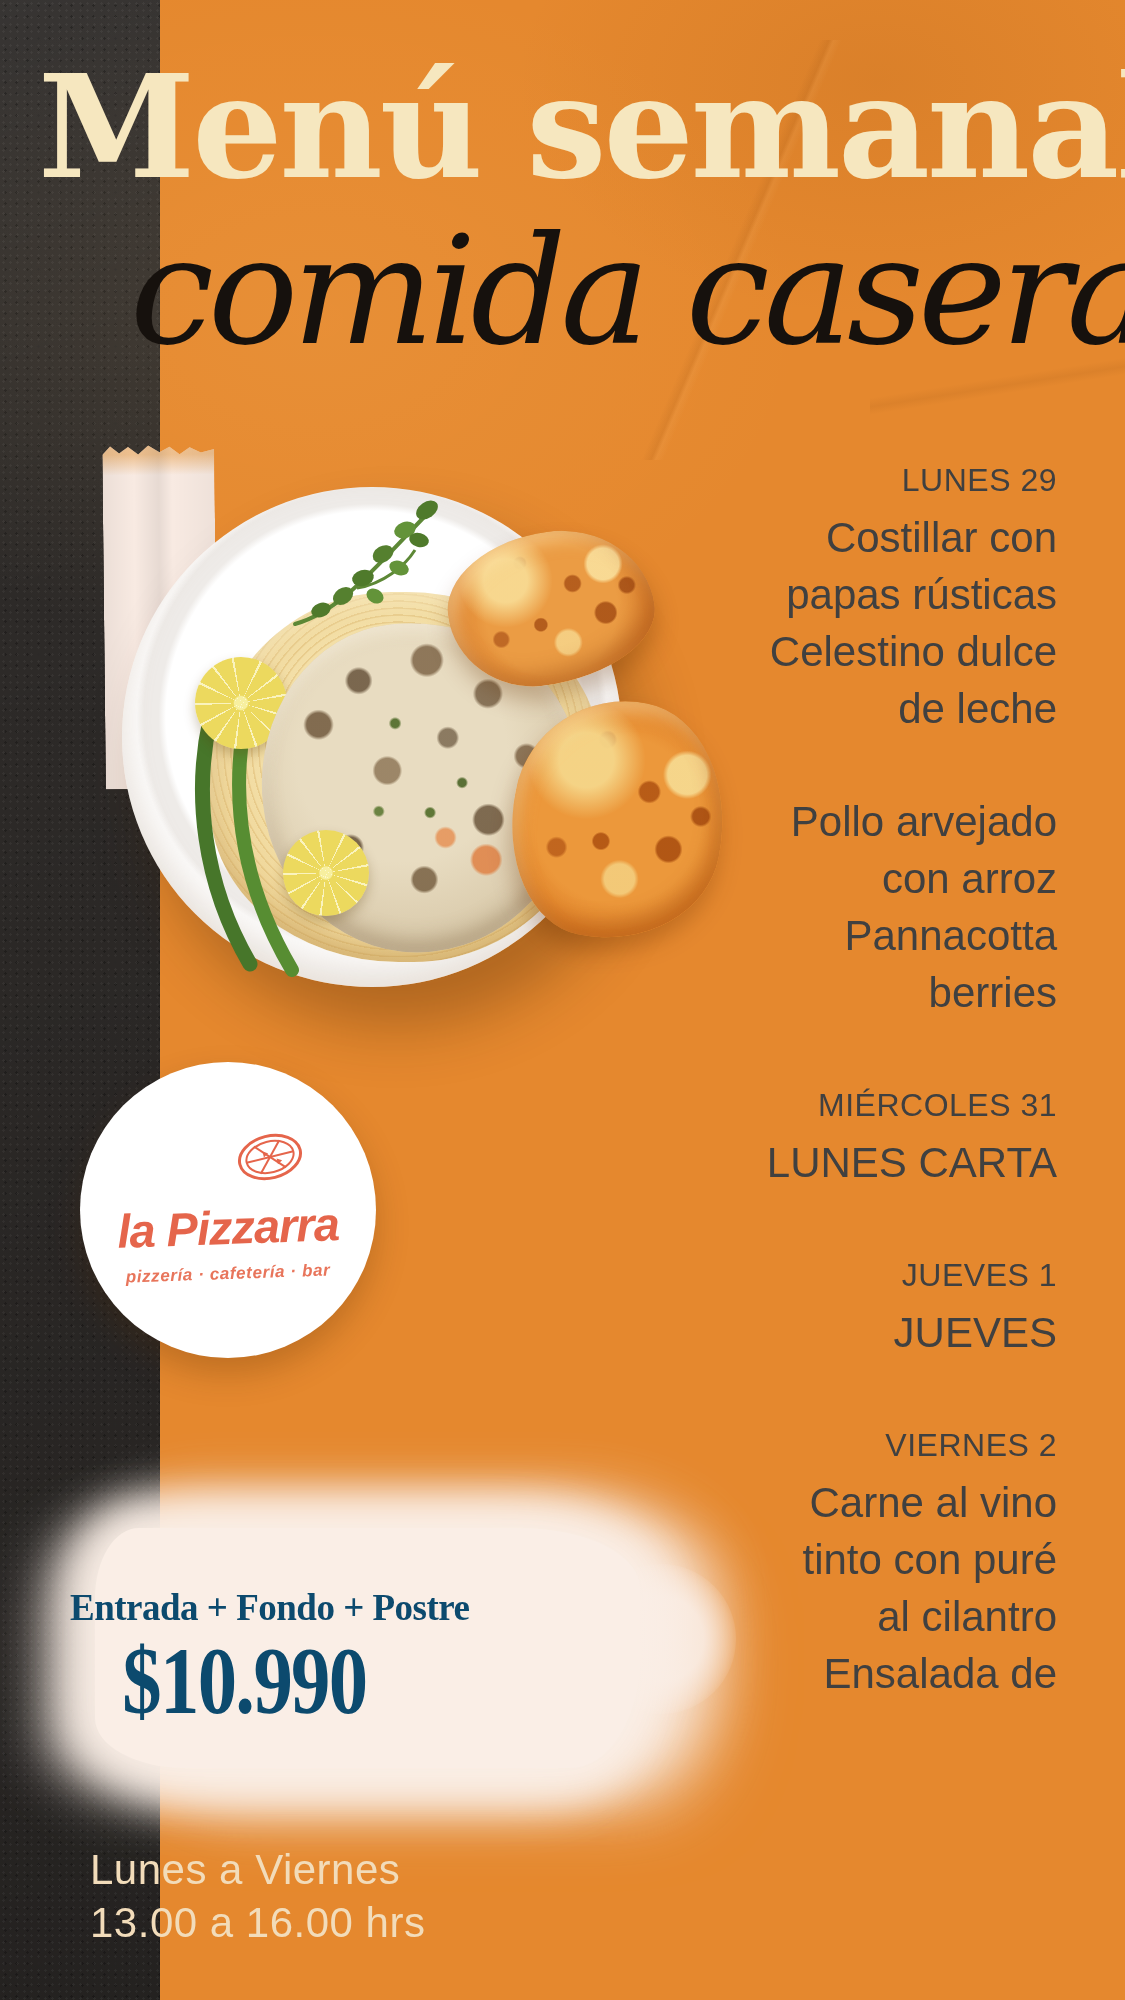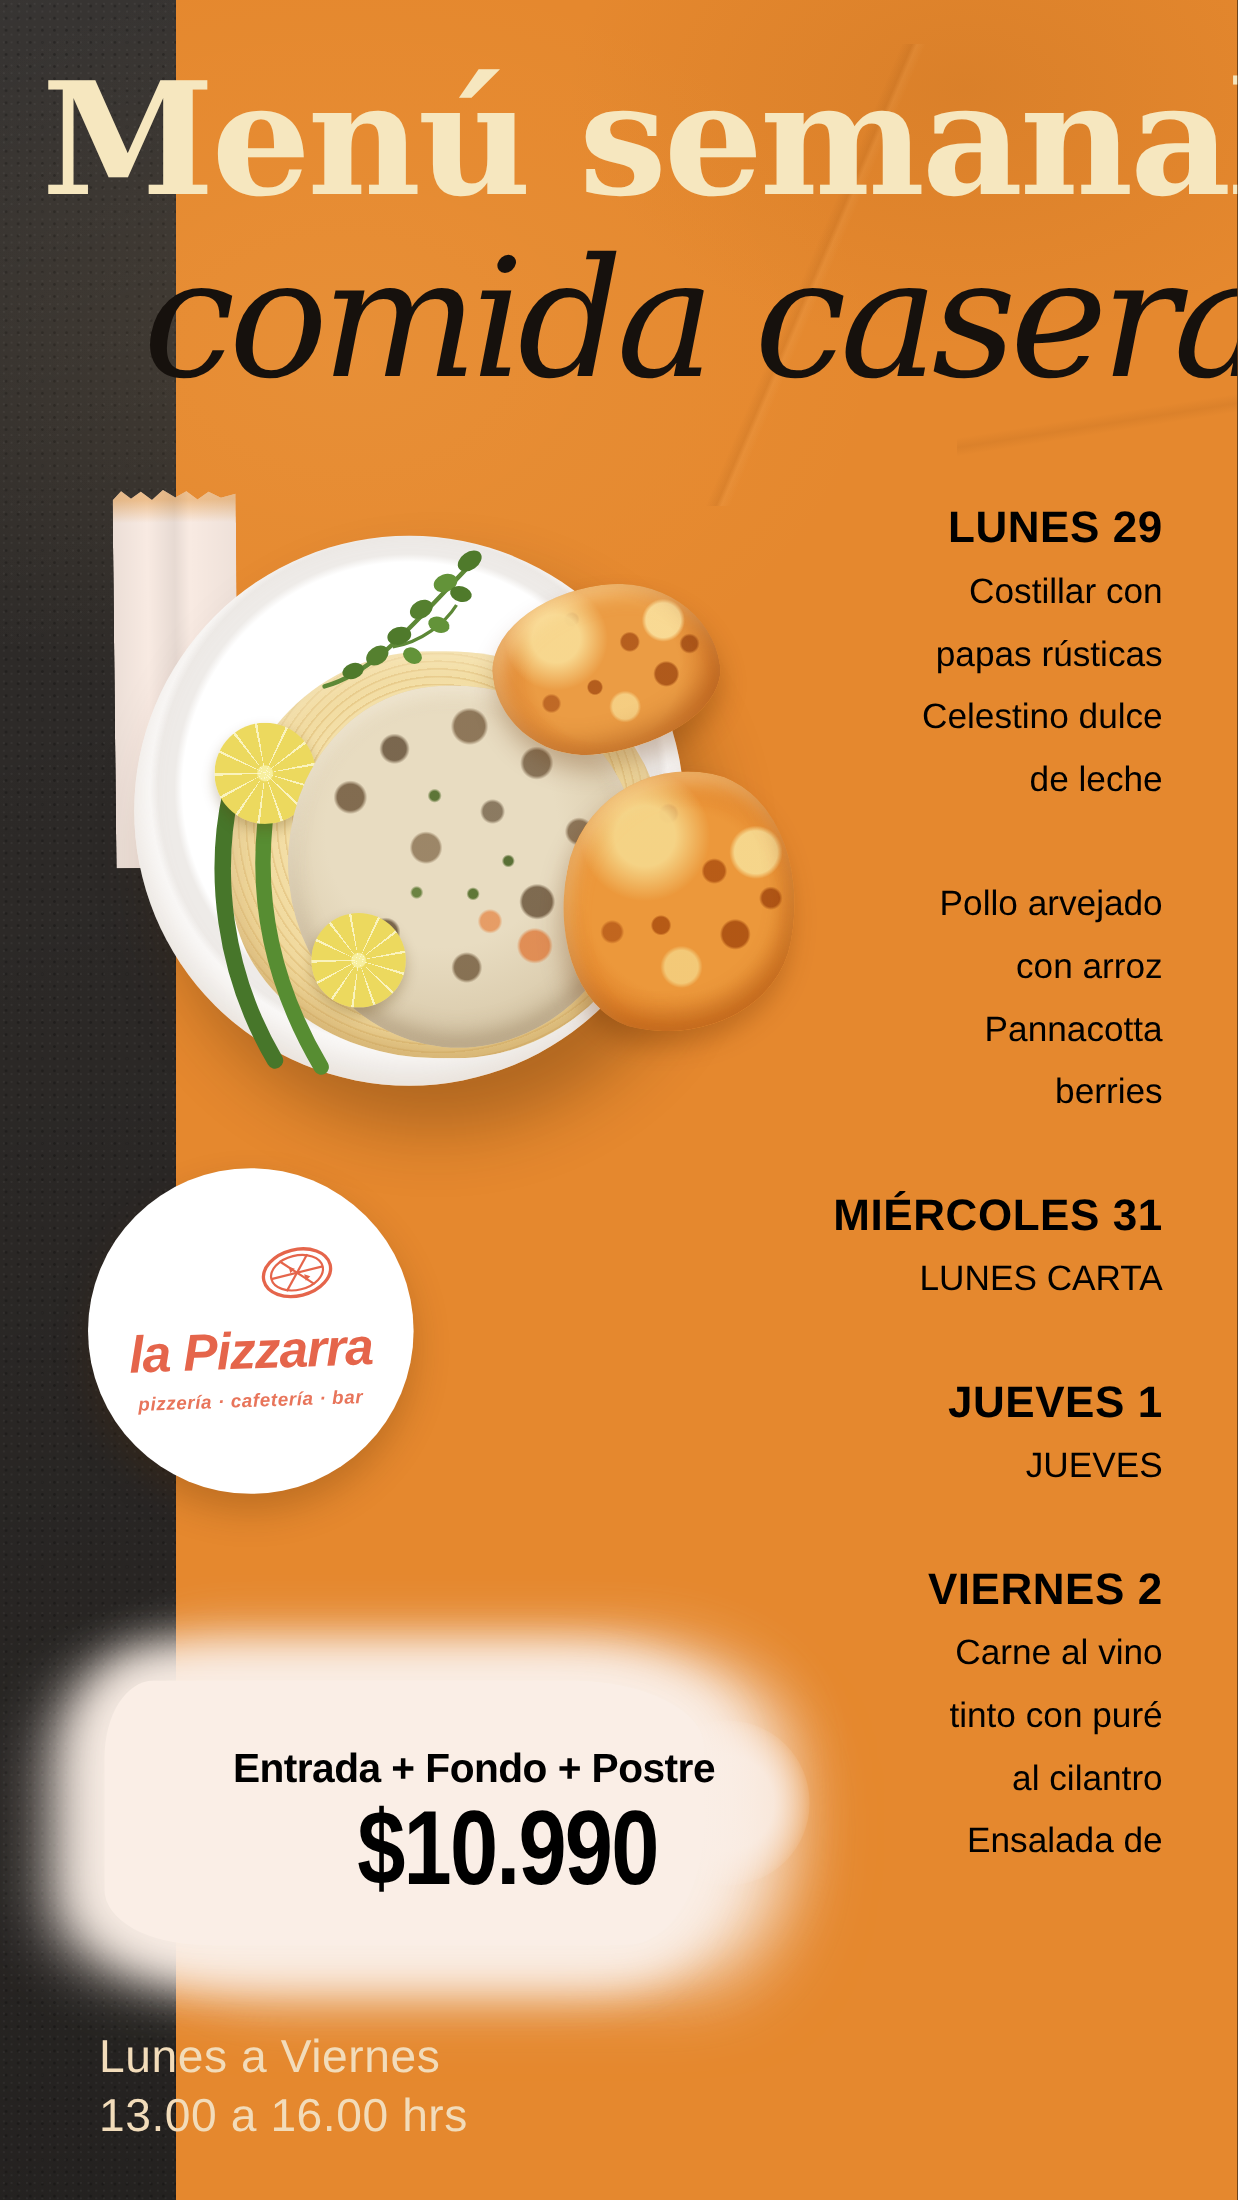--- a/index.html
+++ b/index.html
@@ -130,23 +130,23 @@
   .lemon-2{left:283px;top:830px;width:86px;height:86px;z-index:9;}
   .chilies{position:absolute;left:188px;top:712px;width:116px;height:268px;z-index:6;}
   .parsley{position:absolute;left:287px;top:492px;width:164px;height:146px;z-index:8;}
   
   .days{
     position:absolute;top:452px;right:68px;width:470px;z-index:11;
     text-align:right;color:var(--body-text-dark,#211b16);
   }
   .day{margin:0 0 56px 0;}
   .day-name{
-    font-weight:700;font-size:40px;line-height:57px;letter-spacing:.5px;color:#000000;
-  }
-  .day-line{font-size:32px;line-height:57px;color:#000000;}
+    font-weight:400;font-size:32px;line-height:57px;letter-spacing:.5px;color:#404040;
+  }
+  .day-line{font-size:42px;line-height:57px;color:#404040;}
   
   .logo{
     position:absolute;left:80px;top:1062px;width:296px;height:296px;border-radius:50%;z-index:10;
     background:#ffffff;box-shadow:0 16px 32px rgba(80,40,5,.25);
     text-align:center;
   }
   .pizza-icon{position:absolute;left:146px;top:60px;width:88px;height:70px;}
   .logo-name{
     position:absolute;left:0;top:138px;width:100%;
     font-family:"Liberation Sans",sans-serif;font-style:italic;font-weight:700;
@@ -167,22 +167,22 @@
       0 0 42px 30px rgba(250,238,230,.95),
       -34px 14px 55px 18px rgba(250,238,230,.72),
       48px -6px 60px 24px rgba(250,238,230,.8),
       70px 30px 70px 10px rgba(250,238,230,.55);
   }
   .brush::before{
     content:"";position:absolute;right:-96px;top:36px;width:150px;height:150px;border-radius:50%;
     background:radial-gradient(circle, rgba(250,238,230,.8) 0 40%, rgba(250,238,230,.25) 65%, transparent 75%);
   }
   .offer{
-    position:absolute;left:70px;top:1585px;width:580px;z-index:7;text-align:right;
-    color:#000000;font-family:Liberation Sans, sans-serif;
+    position:absolute;left:70px;top:1585px;width:580px;z-index:7;text-align:left;
+    color:#0c4a6e;font-family:Liberation Serif, serif;
   }
   .offer-label{font-weight:700;font-size:37px;line-height:46px;letter-spacing:-.5px;}
   .offer-price{
     font-weight:700;font-size:96px;line-height:100px;letter-spacing:-2px;
     transform:scaleX(.82);transform-origin:50% 50%;
   }
   
   .schedule{
     position:absolute;left:42px;top:1843px;z-index:11;
     color:var(--schedule-text-cream,#f2dcba);

